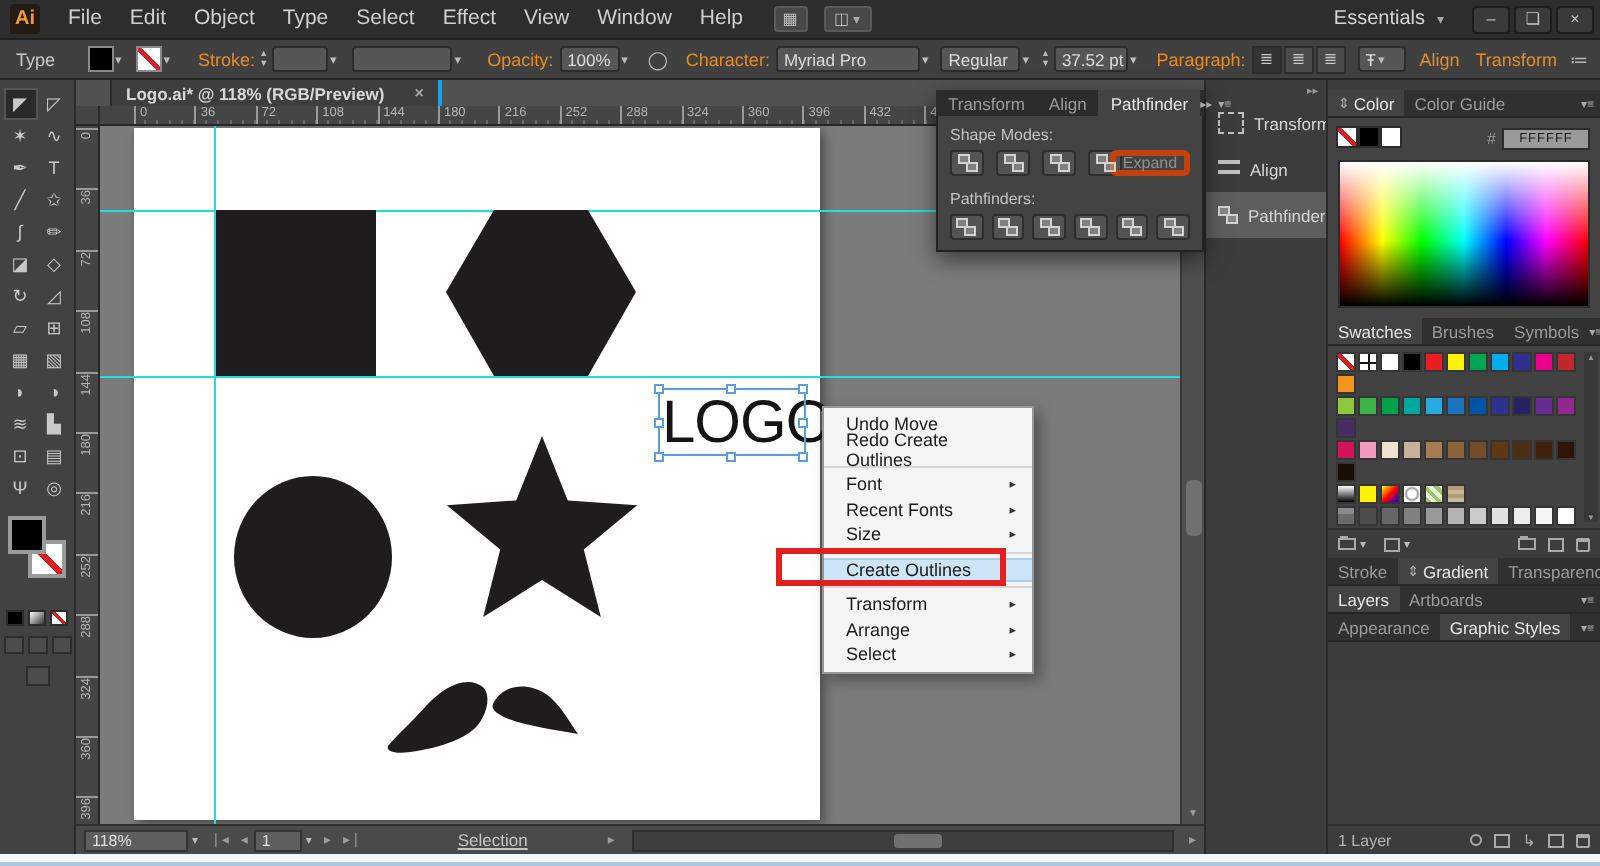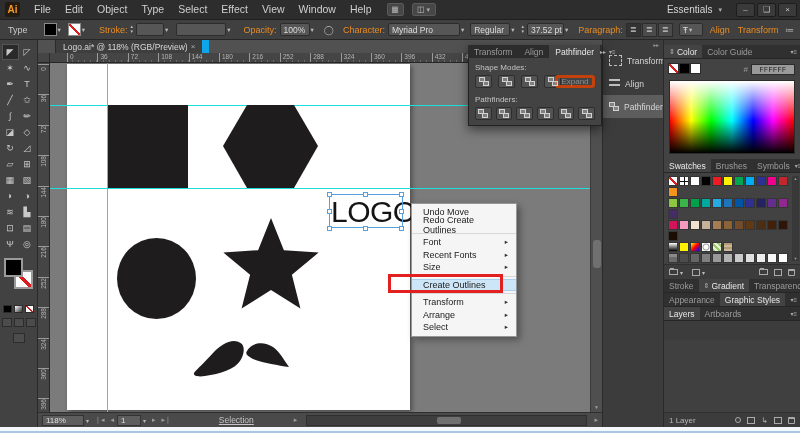--- a/index.html
+++ b/index.html
@@ -55,22 +55,22 @@
   .minibtn{width:9px;height:8px;border:1px solid #2c2c2c;background:#565656;}
   .minibtn.mn{background:#fff;position:relative;}
   .minibtn.mn::after{content:"";position:absolute;inset:0;
       background:linear-gradient(45deg,transparent 40%,#d81e1e 40%,#d81e1e 60%,transparent 60%);}
   .minibtn.mg{background:linear-gradient(135deg,#fff,#333);}
   .modebtn{width:10px;height:9px;border:1px solid #2c2c2c;background:#4c4c4c;}
   #screenmode{width:12px;height:10px;margin:6px auto 0;border:1px solid #2c2c2c;background:#4c4c4c;}
 
   
   #tabrow{left:38px;top:40px;width:564px;height:13px;background:#515151;display:flex;align-items:stretch;}
-  #doctab{margin-left:17px;background:#3e3e3e;border-right:7px solid #0ea5e9;border-left:1px solid #2a2a2a;
-          color:#d8d8d8;font-size:8.5px;display:flex;align-items:center;padding:0 7px;gap:3px;}
+  #doctab{margin-left:17px;background:#3e3e3e;border-right:2px solid #0ea5e9;border-left:1px solid #2a2a2a;
+          color:#d8d8d8;font-size:8.5px;display:flex;align-items:center;padding:0 7px;gap:15px;font-weight:bold;}
   #doctab .close{color:#a8a8a8;font-size:8px;}
   #ruler-corner{left:38px;top:53px;width:12px;height:10px;background:#454545;border-right:1px solid #2a2a2a;
                 border-bottom:1px solid #262626;}
   #hruler{left:50px;top:53px;width:540px;height:10px;background:#454545;border-bottom:1px solid #262626;
           display:flex;padding-left:17px;overflow:hidden;
           background-image:repeating-linear-gradient(90deg,transparent 0 5.1px,#6a6a6a 5.1px 6.1px);
           background-size:100% 3px;background-repeat:no-repeat;background-position:17px 7px;}
   .hr-cell{flex:0 0 30.4px;border-left:1px solid #9a9a9a;font-size:6.5px;color:#b5b5b5;padding-left:2px;line-height:8px;}
   #vruler{left:38px;top:63px;width:12px;height:349px;background:#454545;border-right:1px solid #262626;
           padding-top:1px;overflow:hidden;}
@@ -451,21 +451,21 @@
     <span class="handle" style="left:349px;top:163px;"></span>
   </div>
 
   <div id="vscroll" class="abs">
     <span class="sc-arrow" style="top:0;">▲</span>
     <div id="vthumb"></div>
     <span class="sc-arrow" style="bottom:0;">▼</span>
   </div>
 
   <div id="statusbar" class="abs">
-    <span class="st-box" style="margin-left:4px;width:42px;">118%</span>
+    <span class="st-box" style="margin-left:4px;width:52px;">118%</span>
     <span class="st-dd">▾</span>
     <span class="st-nav">❘◂</span>
     <span class="st-nav">◂</span>
     <span class="st-box" style="width:24px;">1</span>
     <span class="st-dd">▾</span>
     <span class="st-nav">▸</span>
     <span class="st-nav">▸❘</span>
     <span style="margin-left:45px;text-decoration:underline;">Selection</span>
     <span class="st-nav" style="margin-left:40px;">▸</span>
     <div id="hscroll">
@@ -639,28 +639,28 @@
       <span class="rtab">Stroke</span>
       <span class="rtab active">
           <span class="updn">⇕</span>
           <span>Gradient</span>
         </span>
       <span class="rtab">Transparency</span>
 
     </div>
 
     <div class="rtabs">
+      <span class="rtab active">Layers</span>
+      <span class="rtab">Artboards</span>
+      <span class="ptab-icons">▾≡</span>
+    </div>
+
+    <div class="rtabs">
       <span class="rtab">Appearance</span>
       <span class="rtab active">Graphic Styles</span>
-      <span class="ptab-icons">▾≡</span>
-    </div>
-
-    <div class="rtabs">
-      <span class="rtab active">Layers</span>
-      <span class="rtab">Artboards</span>
       <span class="ptab-icons">▾≡</span>
     </div>
     <div id="layersbody">
       <div class="panelbar">
         <span>1 Layer</span>
         <span class="mic" style="margin-left:auto;">
             <span class="i-locate"></span>
           </span>
         <span class="mic">
             <span class="i-new"></span>

